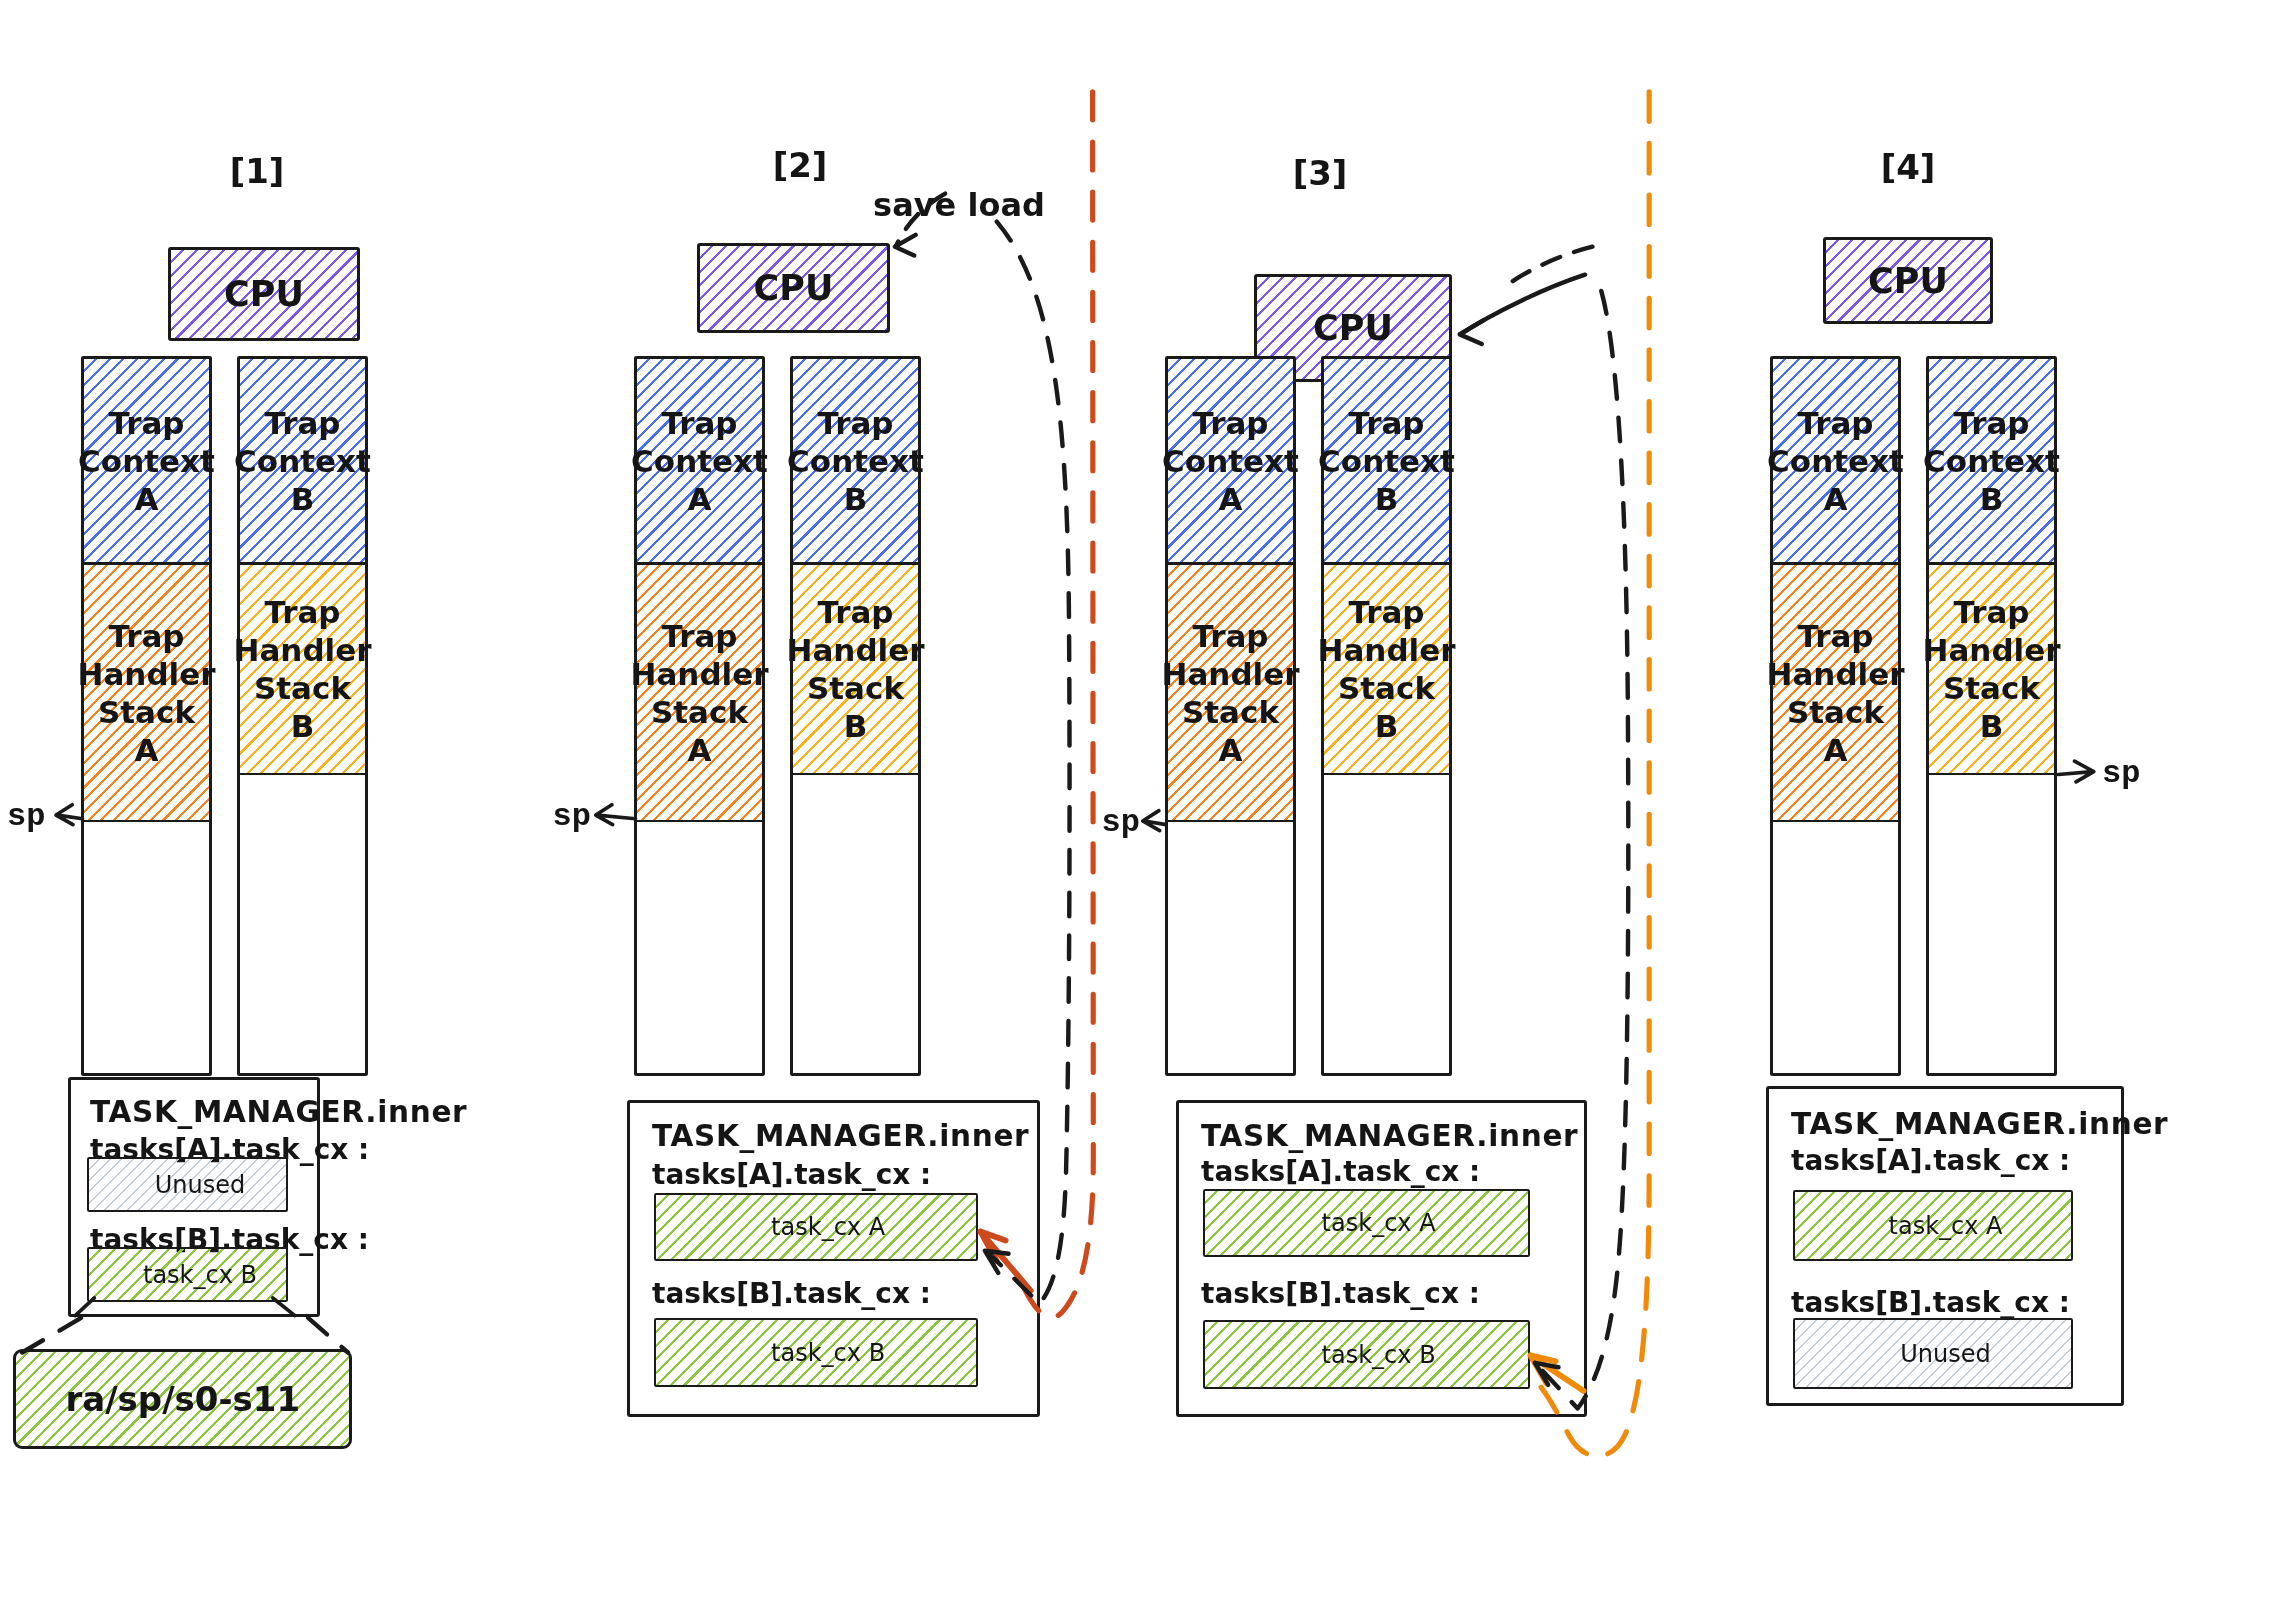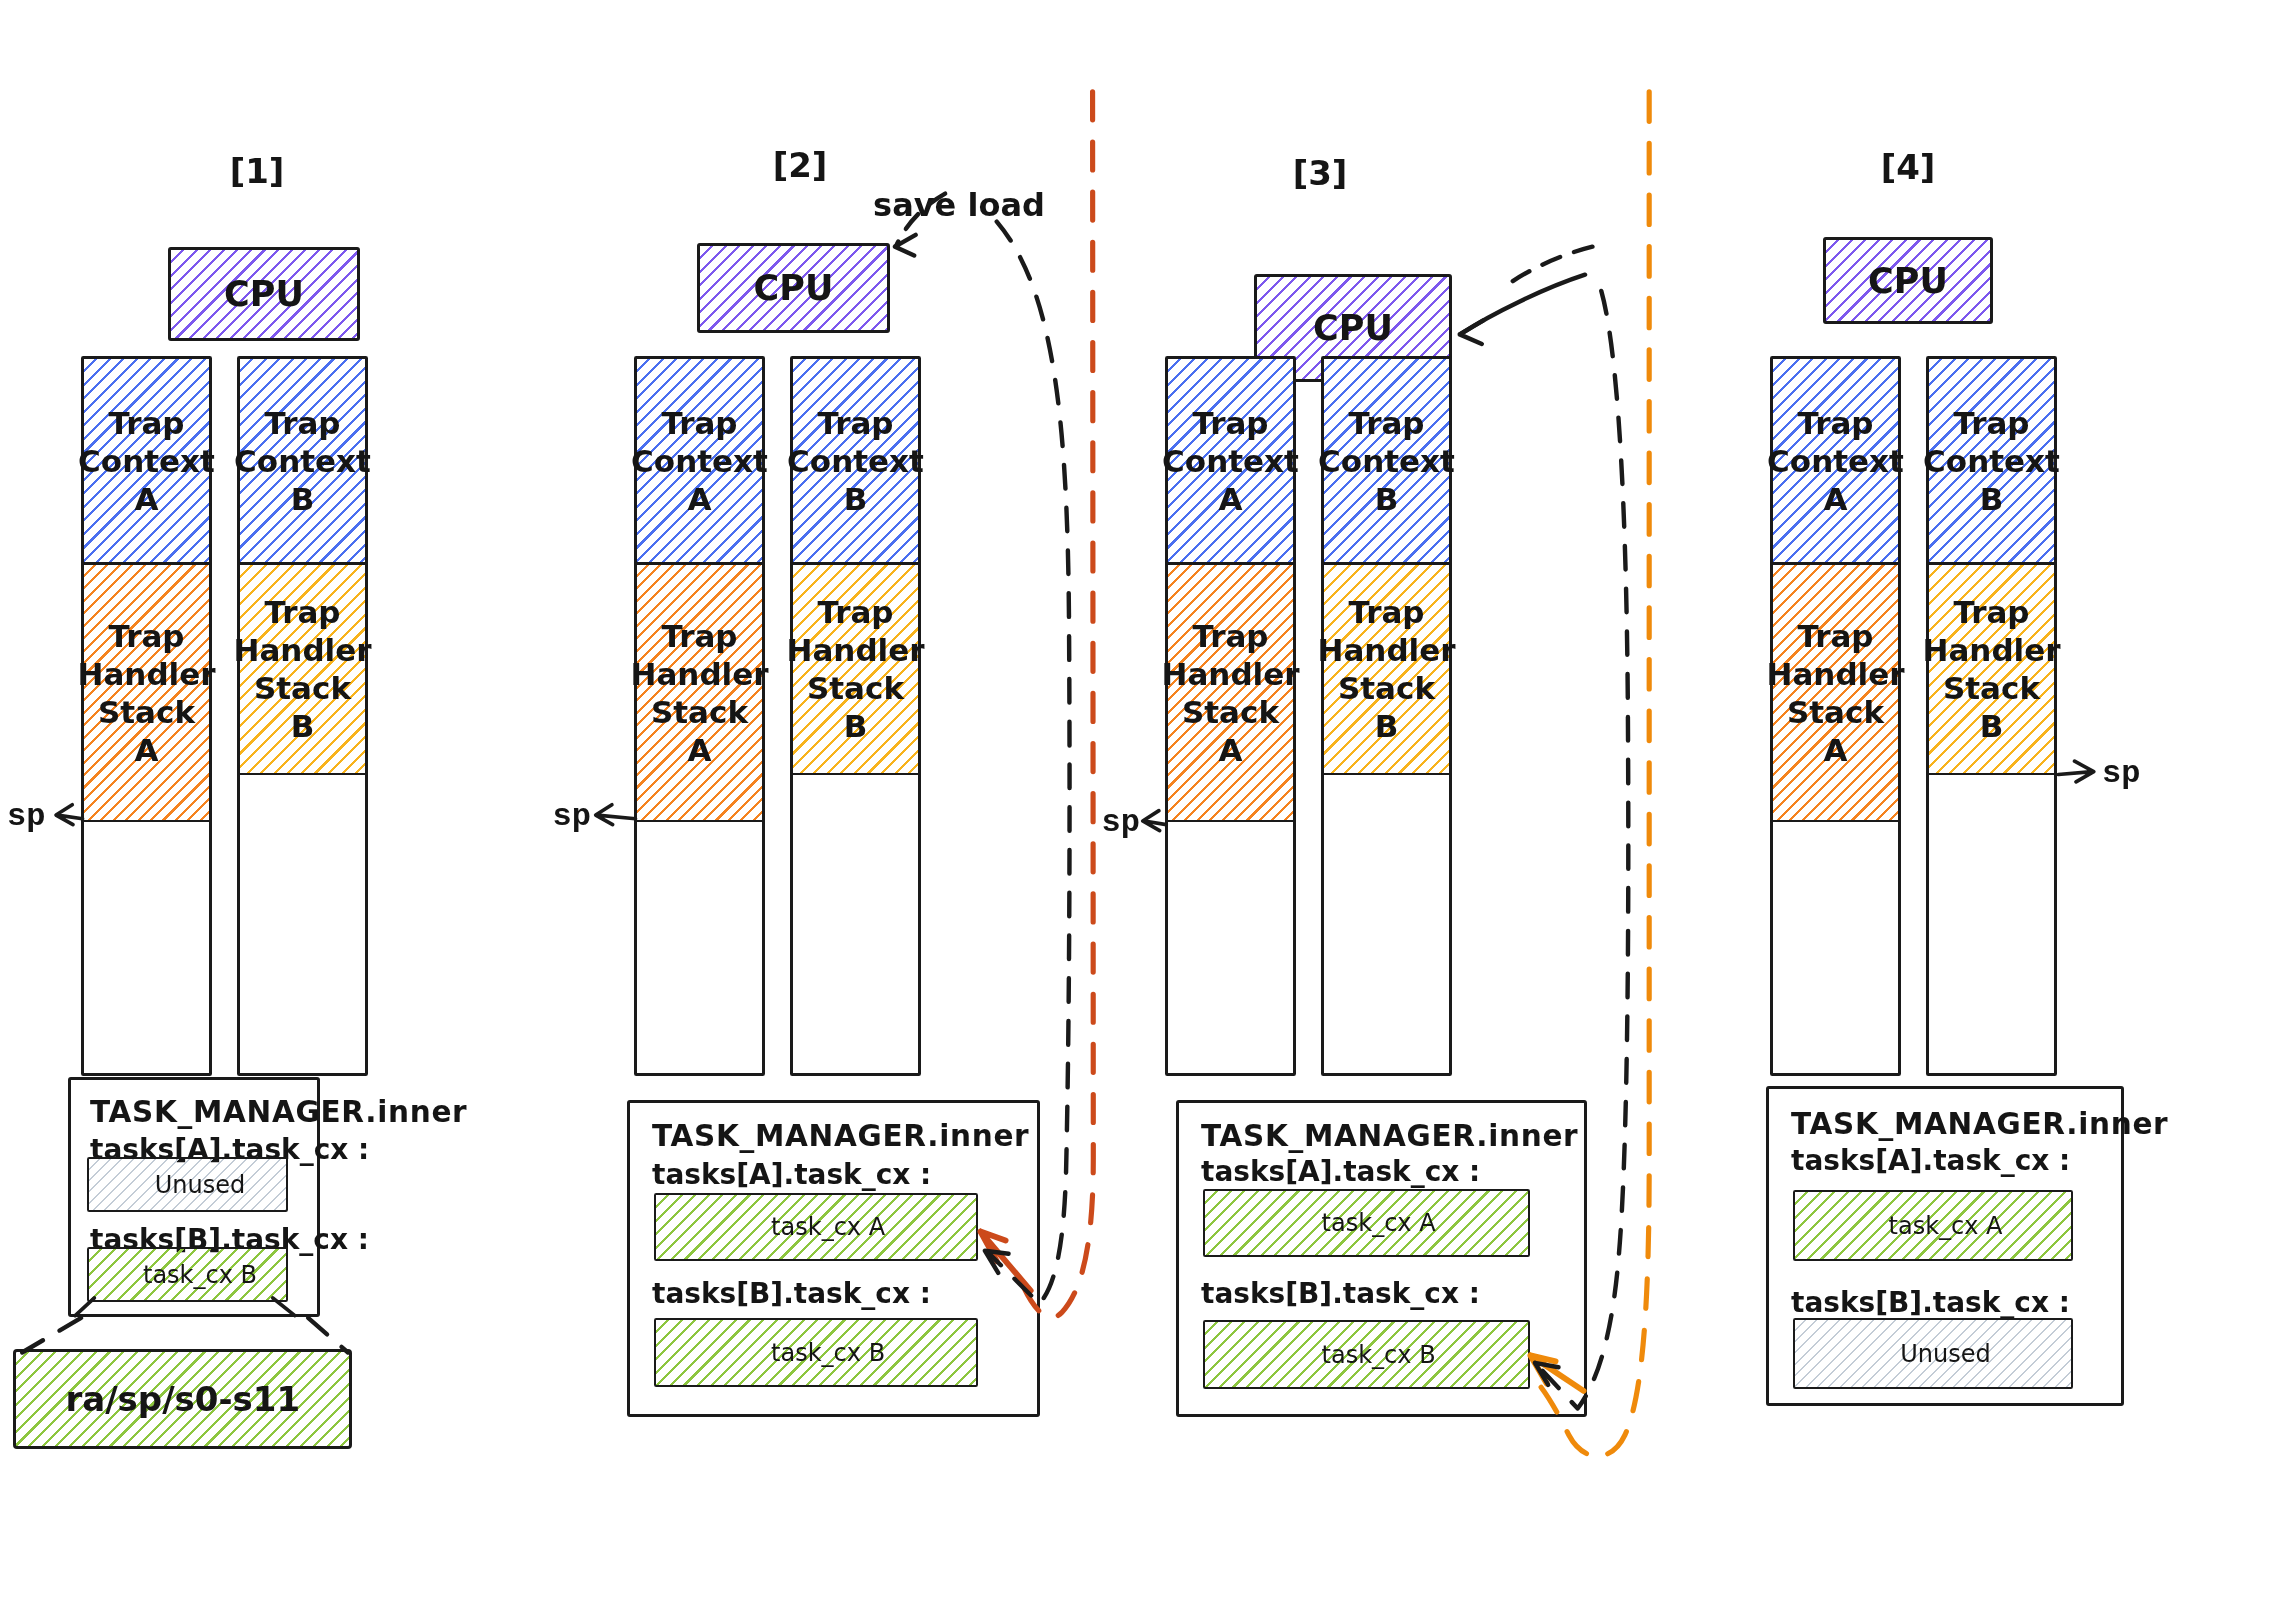--- a/index.html
+++ b/index.html
@@ -26,21 +26,21 @@
   .seg-hb{border-bottom:2.9px solid #1a1a1a;
     background-image:repeating-linear-gradient(135deg,rgba(0,0,0,0) 0 7.4px,#f8b31c 7.4px 9.6px);}
   .sp{font-size:32px;font-weight:bold;font-family:Liberation Mono, monospace;}
   .tm{border:3.7px solid #1a1a1a;border-radius:2.9px;box-sizing:border-box;background:#fff;}
   .tm-title{font-size:29.5px;font-weight:bold;letter-spacing:0.7px;white-space:nowrap;}
   .tm-label{font-size:28px;font-weight:bold;white-space:nowrap;}
   .slot{border:2.9px solid #1a1a1a;border-radius:2.2px;box-sizing:border-box;display:flex;
     align-items:center;justify-content:center;font-size:24px;font-weight:normal;padding-left:25px;}
   .slot.used{background-image:repeating-linear-gradient(135deg,rgba(0,0,0,0) 0 7.4px,#8dc63f 7.4px 9.6px);}
   .slot.unused{background-image:repeating-linear-gradient(135deg,rgba(0,0,0,0) 0 6.6px,#c3ccd6 6.6px 8px);}
-  .green-box{border:3.7px solid #1a1a1a;border-radius:4px;box-sizing:border-box;display:flex;
+  .green-box{border:3.7px solid #1a1a1a;border-radius:9px;box-sizing:border-box;display:flex;
     align-items:center;justify-content:center;font-size:34px;font-weight:bold;
     background-image:repeating-linear-gradient(135deg,rgba(0,0,0,0) 0 7.4px,#8dc63f 7.4px 9.6px);}
   svg.overlay{position:absolute;left:0;top:0;pointer-events:none;}
 </style>
 </head>
 <body>
 
 <div class="canvas">
 
 

